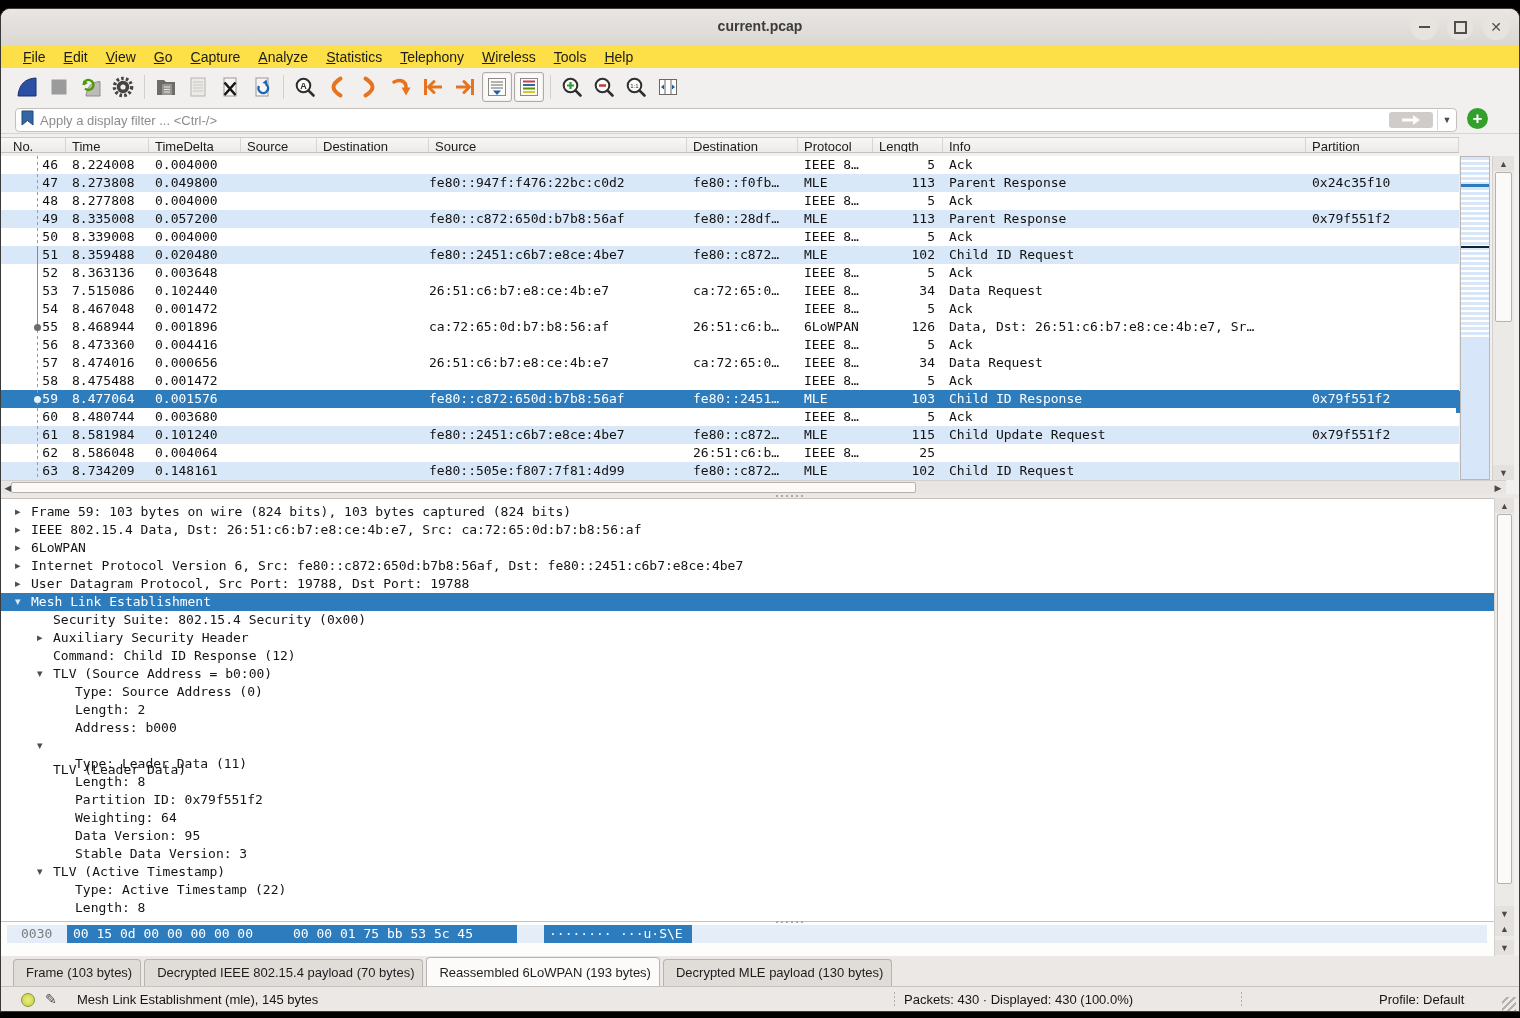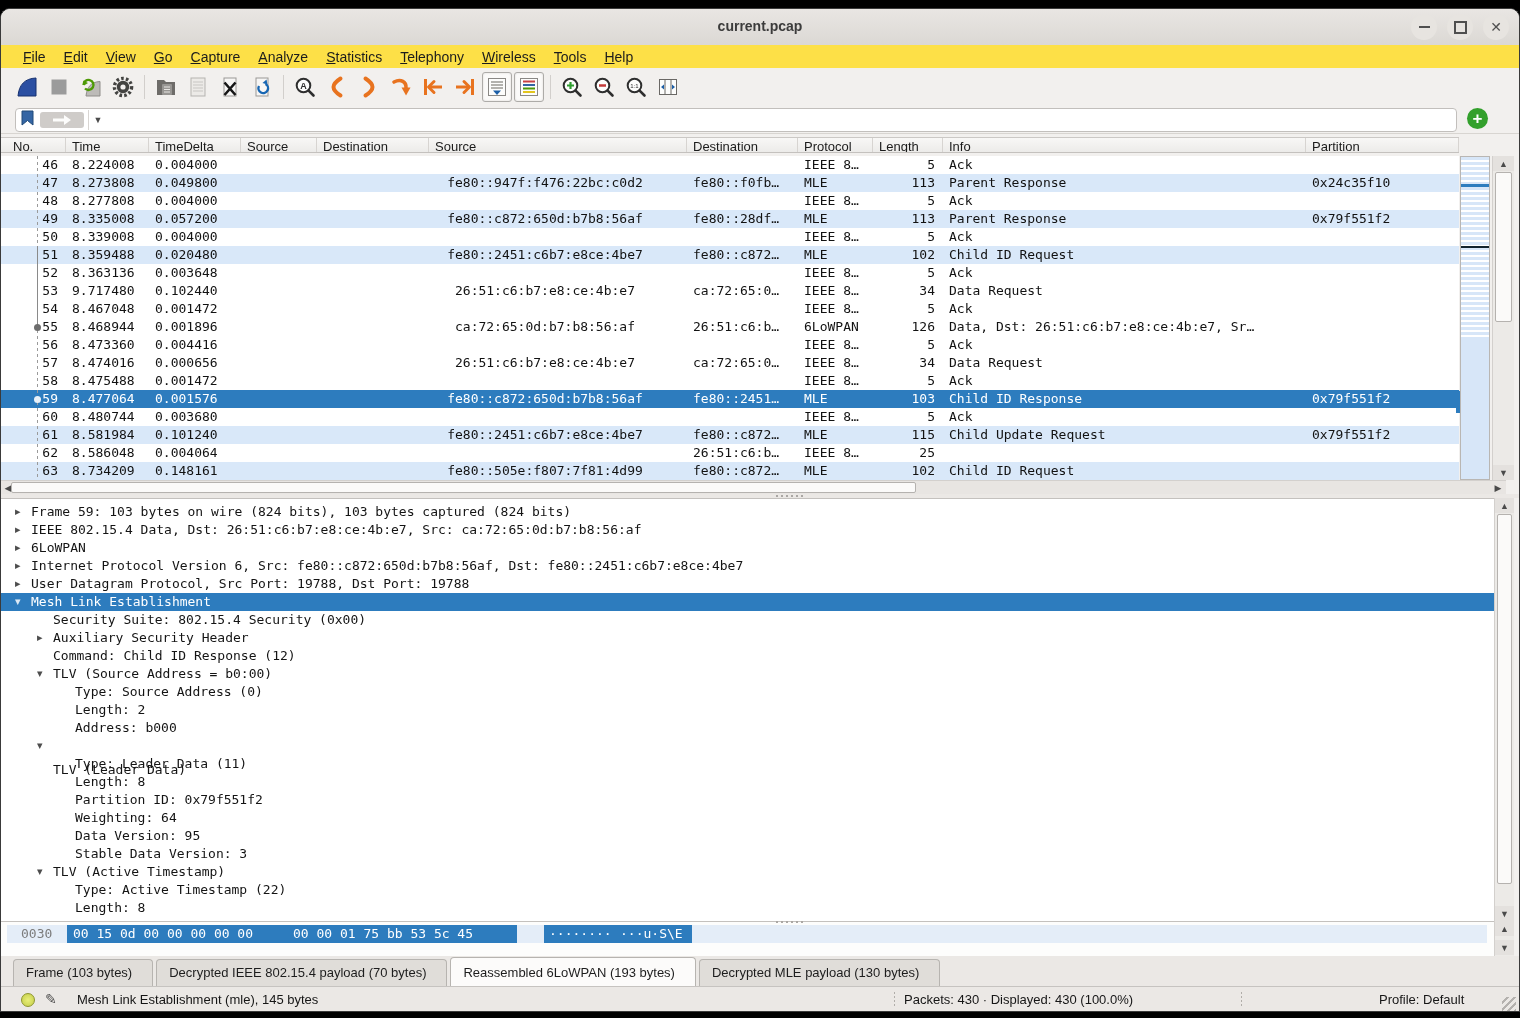--- a/index.html
+++ b/index.html
@@ -42,21 +42,21 @@
   .hcell{font-size:13px;color:#1b1b1b;border-right:1px solid #d7d4d1;padding:1px 0 0 6px;white-space:nowrap;overflow:hidden;box-sizing:border-box;}
   .hcell.first{padding-left:12px;}
   .listrows{position:absolute;left:0;top:147px;width:1458px;height:324px;background:#fff;overflow:hidden;}
   .prow{display:grid;grid-template-columns:65px 83px 92px 76px 112px 258px 111px 75px 70px 363px 153px;height:18px;}
   .prow.r-mle{background:var(--row-mle);}
   .prow.r-sel{background:var(--selection);color:#fff;}
   .pcell{font-size:13px;line-height:18px;color:#121212;white-space:nowrap;overflow:hidden;box-sizing:border-box;}
   .r-sel .pcell{color:#fff;}
   .c-no{text-align:right;padding-right:8px;}
   .c-time,.c-delta,.c-dst2,.c-proto,.c-info,.c-part{padding-left:6px;}
-  .c-src2{text-align:center;padding-right:26px;}
+  .c-src2{text-align:left;padding-right:26px;}
   .c-len{text-align:right;padding-right:8px;}
   .gutter-dash{position:absolute;left:36px;top:0;width:1px;height:324px;
                background:repeating-linear-gradient(180deg,#9a9a9a 0 3px,transparent 3px 6px);}
   .gutter-solid{position:absolute;left:36px;width:1px;background:#8a8a8a;}
   .gutter-dot{position:absolute;left:33px;width:7px;height:7px;border-radius:50%;}
   
   .minimap{position:absolute;left:1459px;top:147px;width:30px;height:324px;border:1px solid #b9b6b3;box-sizing:border-box;
            background:
              linear-gradient(180deg,transparent 0 182px,#d7e6f8 182px 324px),
              repeating-linear-gradient(180deg,#d7e6f8 0 3px,#ffffff 3px 5px);}
@@ -83,21 +83,21 @@
   
   .hexpane{position:absolute;left:0;top:912px;width:1493px;height:35px;background:#fdfdfc;border-top:1px solid #c4c1be;box-sizing:border-box;}
   .hexrow{position:absolute;left:6px;top:3px;width:1480px;height:18px;background:#e4edf8;font-size:13px;line-height:18px;}
   .hexoff{position:absolute;left:14px;color:#7c7c7c;}
   .hexhl{position:absolute;top:0;height:18px;background:var(--selection);color:#fff;}
   .hexhl .seg{position:absolute;top:0;}
   .hexscroll{position:absolute;left:1493px;top:912px;width:20px;height:35px;background:#eceae7;border-left:1px solid #d3d0cd;box-sizing:border-box;}
   
   .tabsbar{position:absolute;left:0;top:947px;width:100%;height:30px;background:#ebe8e5;padding-left:12px;box-sizing:border-box;display:flex;align-items:flex-end;}
   .tab{font-size:13px;color:#1d1d1d;background:#e0ddd9;border:1px solid #b7b4b0;border-bottom:none;border-radius:4px 4px 0 0;
-       padding:5px 20px 6px 12px;margin-right:3px;white-space:nowrap;}
+       padding:5px 8px 6px 12px;margin-right:3px;white-space:nowrap;}
   .tab.active{background:#fcfbfa;padding-top:7px;position:relative;}
   
   .statusbar{position:absolute;left:0;top:977px;width:100%;height:27px;background:#ebe8e5;border-top:1px solid #c6c3c0;box-sizing:border-box;}
   .expert{position:absolute;left:20px;top:6px;width:14px;height:14px;border-radius:50%;
           background:radial-gradient(#e9ef79,#c3cc49);border:1px solid #8e9630;box-sizing:border-box;}
   .pencil{position:absolute;left:44px;top:4px;font-size:14px;color:#4a4a4a;}
   .st-left{position:absolute;left:76px;top:5px;font-size:13px;color:#161616;}
   .st-center{position:absolute;left:903px;top:5px;font-size:13px;color:#161616;}
   .st-right{position:absolute;left:1378px;top:5px;font-size:13px;color:#161616;}
   .st-sep{position:absolute;top:5px;width:1px;height:16px;
@@ -292,20 +292,21 @@
       </button>
     </div>
 
   <div class="filterbar">
     <div class="filter-input">
       <span class="fbookmark">
         <svg width="13" height="16" viewBox="0 0 13 16">
             <path d="M1 1 h11 v14 l-5.5 -4.5 L1 15 Z" fill="#3465a4" stroke="#204a78"></path>
           </svg>
       </span>
+      <span class="fplaceholder">Apply a display filter ... &lt;Ctrl-/&gt;</span>
       <span class="fapply">
         <svg width="20" height="10" viewBox="0 0 20 10">
             <path d="M1 3.5 h11 v-3.5 l7 5 -7 5 v-3.5 h-11 z" fill="#fdfdfc"></path>
           </svg>
       </span>
       <span class="fcaret">▼</span>
     </div>
     <div class="fplus">+</div>
   </div>
 
@@ -409,21 +410,21 @@
         <div class="pcell c-dst1"></div>
         <div class="pcell c-src2"></div>
         <div class="pcell c-dst2"></div>
         <div class="pcell c-proto">IEEE 8…</div>
         <div class="pcell c-len">5</div>
         <div class="pcell c-info">Ack</div>
         <div class="pcell c-part"></div>
       </div>
       <div class="prow r-plain">
         <div class="pcell c-no">53</div>
-        <div class="pcell c-time">9.717480</div>
+        <div class="pcell c-time">7.515086</div>
         <div class="pcell c-delta">0.102440</div>
         <div class="pcell c-src1"></div>
         <div class="pcell c-dst1"></div>
         <div class="pcell c-src2">26:51:c6:b7:e8:ce:4b:e7</div>
         <div class="pcell c-dst2">ca:72:65:0…</div>
         <div class="pcell c-proto">IEEE 8…</div>
         <div class="pcell c-len">34</div>
         <div class="pcell c-info">Data Request</div>
         <div class="pcell c-part"></div>
       </div>

